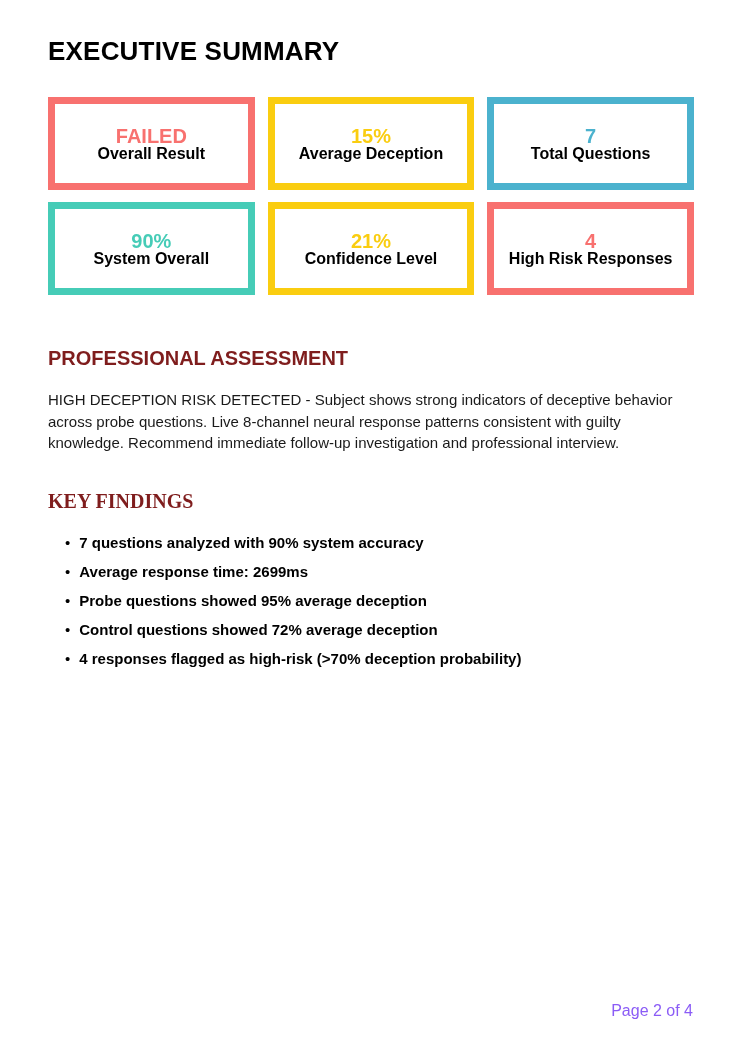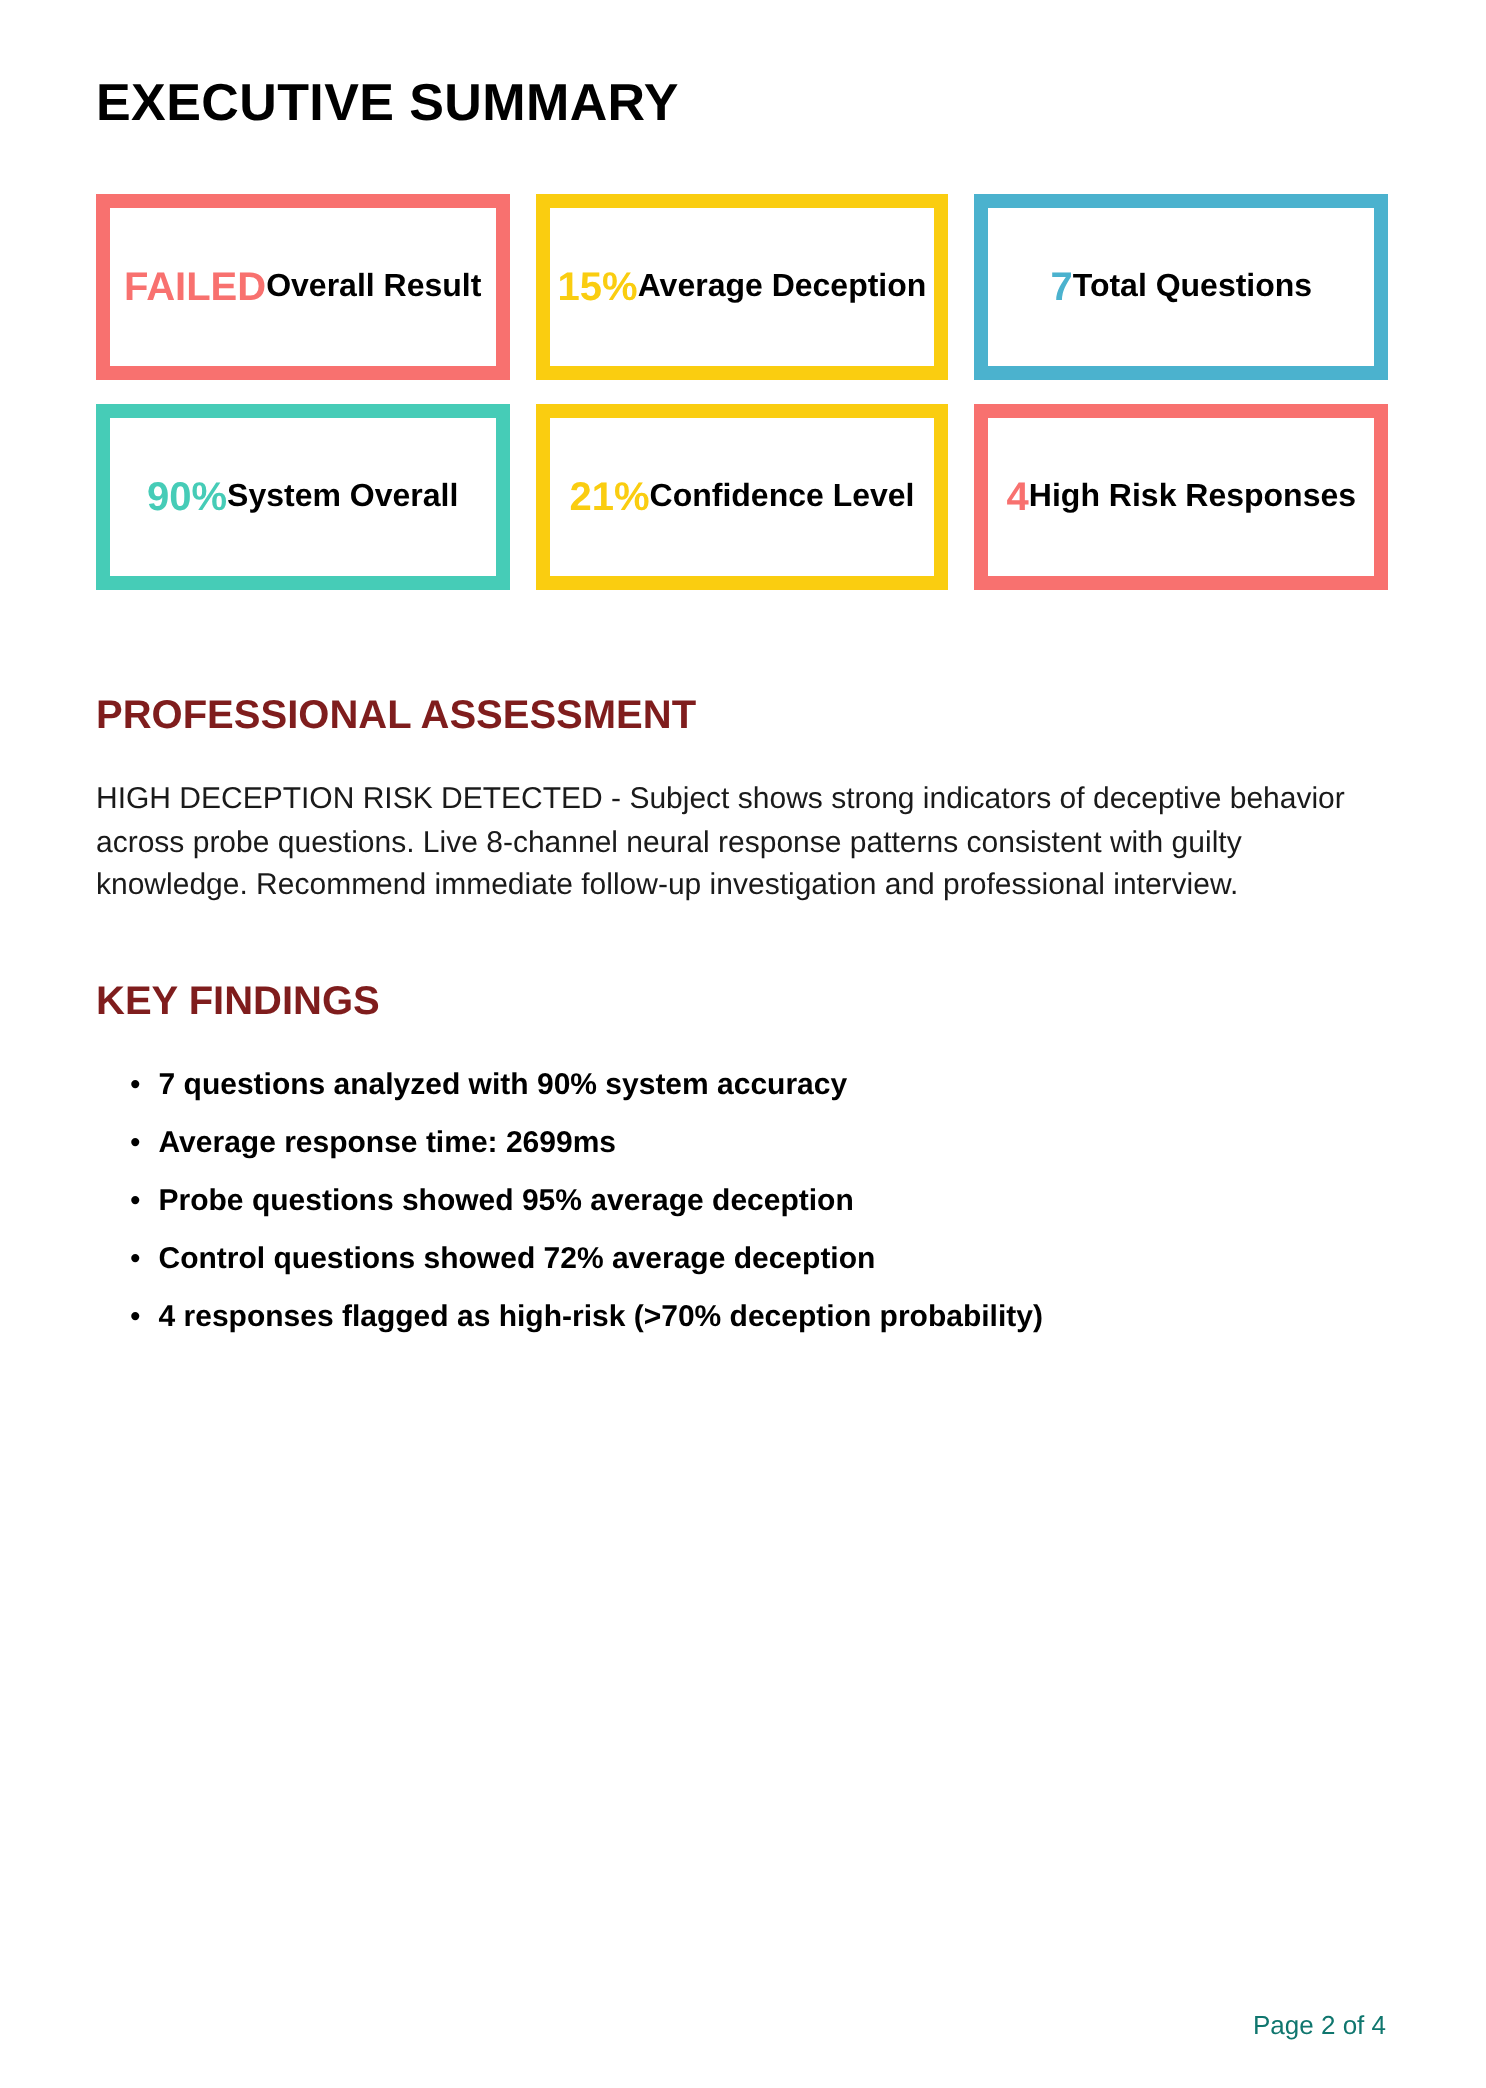--- a/index.html
+++ b/index.html
@@ -35,20 +35,21 @@
     grid-template-columns: repeat(3, 1fr);
     column-gap: 13px;
     row-gap: 12px;
   }
   .stat-card {
     box-sizing: border-box;
     height: 93px;
     border: 7px solid var(--card-color, #cccccc);
     background: #ffffff;
     display: flex;
+    flex-direction: column;
     align-items: center;
     justify-content: center;
     gap: 0;
   }
   .stat-value {
     font-size: 20px;
     font-weight: bold;
     line-height: 1;
     color: var(--card-color, #000000);
   }
@@ -65,21 +66,21 @@
     color: #7f1d1d;
   }
   .section-assessment .section-heading { margin-top: 52px; }
   .assessment-body {
     margin: 19px 0 0 0;
     font-size: 15px;
     line-height: 21.5px;
     color: #1a1a1a;
     max-width: 646px;
   }
-  .section-findings .section-heading { margin-top: 36px; }
+  .section-findings .section-heading { margin-top: 36px; font-family: Liberation Serif, serif; }
   .findings-list {
     list-style: none;
     margin: 22px 0 0 0;
     padding: 0 0 0 17px;
   }
   .finding-item {
     font-size: 15px;
     font-weight: bold;
     line-height: 15px;
     margin-bottom: 14px;
@@ -90,22 +91,22 @@
   .bullet-dot {
     font-weight: normal;
     font-size: 15px;
     margin-right: 9px;
     color: #000000;
   }
   .page-footer {
     position: absolute;
     right: 50px;
     bottom: 24px;
-    font-size: 13px;
-    color: #0f766e;
+    font-size: 16px;
+    color: #8b5cf6;
   }
 </style>
 </head>
 <body>
 
 <div class="content">
 
   <h1 class="page-title">EXECUTIVE SUMMARY</h1>
 
   <div class="cards-grid">

